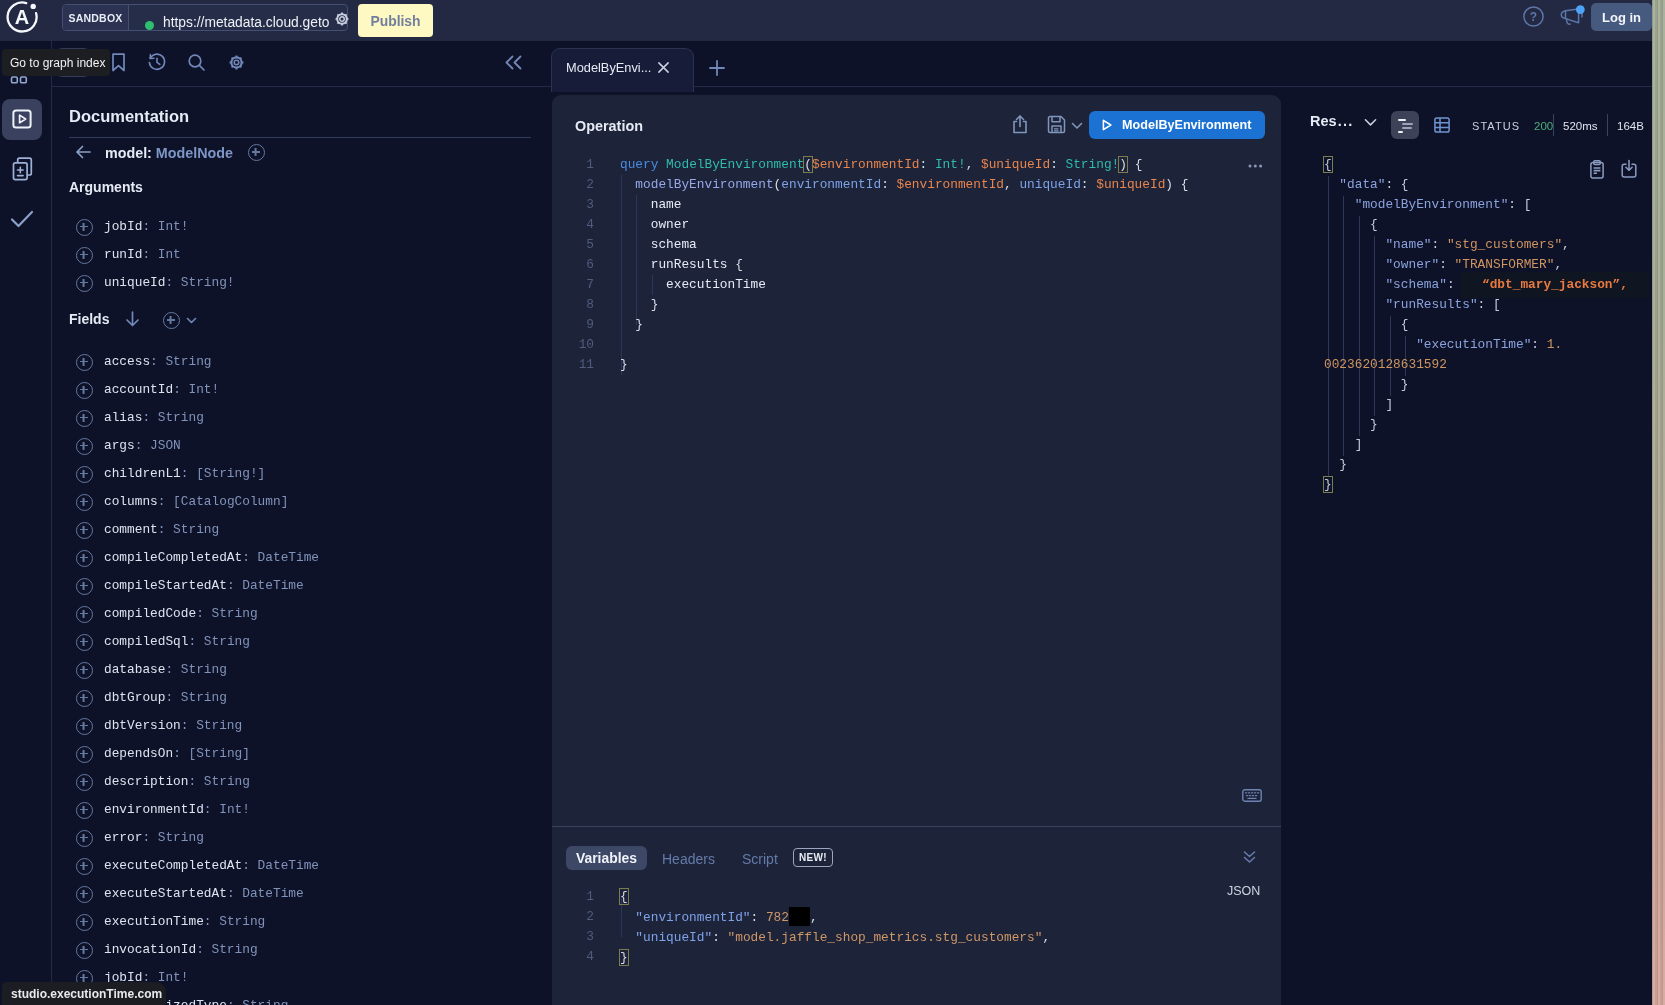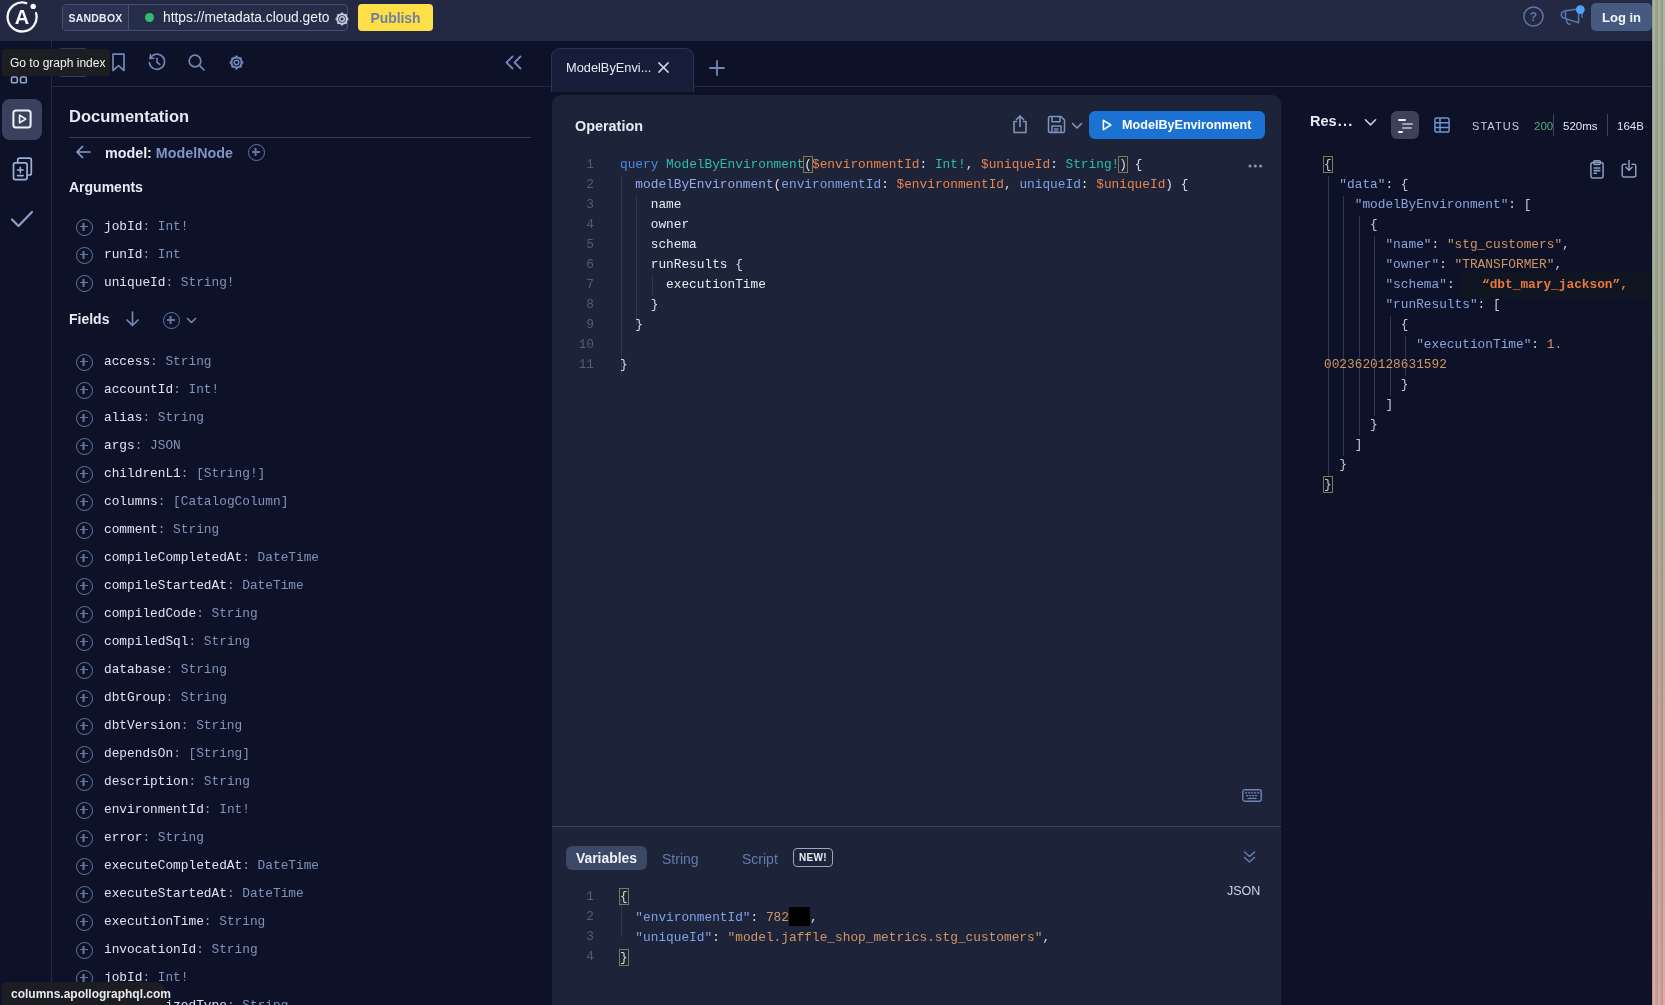--- a/index.html
+++ b/index.html
@@ -37,34 +37,34 @@
     <svg class="abs" style="left:4px;top:-1px;" width="36" height="36" viewBox="0 0 36 36">
       <path d="M 32.1 14.2 A 14.5 14.5 0 1 1 22.2 4.1" fill="none" stroke="#f5f7fb" stroke-width="2.3" stroke-linecap="round"></path>
       <circle cx="29.2" cy="7.4" r="2.7" fill="#f5f7fb"></circle>
       <text x="18" y="25" font-size="20" font-weight="700" fill="#f5f7fb" text-anchor="middle" font-family="Liberation Sans, sans-serif">A</text>
     </svg>
 
     <div class="abs" style="left:62px;top:4px;width:286px;height:27px;border:1px solid #434f73;border-radius:4px;display:flex;background:#262d49;">
       <div style="width:66px;display:flex;align-items:center;justify-content:center;border-right:1px solid #434f73;background:#2b3252;border-radius:3px 0 0 3px;">
         <span style="font-size:10.5px;font-weight:700;color:#e8ecf5;letter-spacing:0.2px;">SANDBOX</span>
       </div>
-      <div style="width:200px;display:flex;align-items:center;padding-left:16px;overflow:hidden;">
+      <div style="width:200px;display:flex;align-items:flex-end;padding-left:16px;overflow:hidden;">
         <span style="width:9px;height:9px;border-radius:50%;background:#2fbd70;flex:none;"></span>
         <span style="margin-left:9px;font-size:13.8px;color:#eef1f7;white-space:nowrap;">https://metadata.cloud.getо</span>
       </div>
       <svg class="abs" style="left:271px;top:6px;" width="16" height="16" viewBox="0 0 24 24">
         <g fill="none" stroke="#c7cfdf" stroke-width="2.2">
           <circle cx="12" cy="12" r="3.4"></circle>
           <path d="M12 2.2 V5 M12 19 V21.8 M2.2 12 H5 M19 12 H21.8 M5.1 5.1 L7.1 7.1 M16.9 16.9 L18.9 18.9 M18.9 5.1 L16.9 7.1 M7.1 16.9 L5.1 18.9" stroke-width="2.6"></path>
           <circle cx="12" cy="12" r="7.2" stroke-width="3"></circle>
         </g>
       </svg>
     </div>
 
-    <div class="abs" style="left:358px;top:4px;width:75px;height:27px;background:#fde047;border-radius:4px;display:flex;align-items:center;justify-content:center;">
+    <div class="abs" style="left:358px;top:4px;width:75px;height:33px;background:#fef9c3;border-radius:4px;display:flex;align-items:center;justify-content:center;">
       <span style="font-size:13.9px;font-weight:700;color:#717e9e;">Publish</span>
     </div>
 
     <svg class="abs" style="left:1523px;top:6px;" width="21" height="21" viewBox="0 0 21 21">
       <circle cx="10.5" cy="10.5" r="9.6" fill="none" stroke="#5c77aa" stroke-width="1.5"></circle>
       <text x="10.5" y="15" font-size="12" font-weight="700" fill="#5c77aa" text-anchor="middle" font-family="Liberation Sans, sans-serif">?</text>
     </svg>
 
     <svg class="abs" style="left:1556px;top:4px;" width="27" height="25" viewBox="0 0 27 25">
       <g fill="none" stroke="#5c77aa" stroke-width="1.5" stroke-linejoin="round" stroke-linecap="round">
@@ -299,21 +299,21 @@
     <svg class="abs" style="left:690px;top:694px;" width="20" height="13" viewBox="0 0 20 13">
       <rect x="0.8" y="0.8" width="18.4" height="11.4" rx="2" fill="none" stroke="#6c83b3" stroke-width="1.4"></rect>
       <path d="M3.5 3.8 h1.2 M6.5 3.8 h1.2 M9.5 3.8 h1.2 M12.5 3.8 h1.2 M15.5 3.8 h1.2 M4.5 6.6 h1.2 M7.5 6.6 h1.2 M10.5 6.6 h1.2 M13.5 6.6 h1.2 M6 9.4 h8" stroke="#6c83b3" stroke-width="1.3" stroke-linecap="round"></path>
     </svg>
   </div>
 
   <div class="abs" style="left:552px;top:95px;width:729px;height:910px;pointer-events:none;">
     <div class="abs" style="left:14px;top:751px;width:81px;height:24px;background:#3d4766;border-radius:6px;display:flex;align-items:center;justify-content:center;">
       <span style="font-size:13.9px;font-weight:700;color:#f0f3f9;">Variables</span>
     </div>
-    <div class="abs" style="left:110px;top:756px;font-size:14px;color:#647bab;">String</div>
+    <div class="abs" style="left:110px;top:756px;font-size:14px;color:#647bab;">Headers</div>
     <div class="abs" style="left:190px;top:756px;font-size:14px;color:#647bab;">Script</div>
     <div class="abs" style="left:241px;top:753px;width:40px;height:19px;border:1px solid #9ba7bf;border-radius:4px;display:flex;align-items:center;justify-content:center;">
       <span style="font-size:10px;font-weight:700;color:#e8ecf5;letter-spacing:0.3px;">NEW!</span>
     </div>
     <svg class="abs" style="left:690px;top:755px;" width="15" height="14" viewBox="0 0 15 14">
       <g fill="none" stroke="#647bab" stroke-width="1.6" stroke-linecap="round" stroke-linejoin="round">
         <path d="M2.5 2 L7.5 6.5 L12.5 2"></path>
         <path d="M2.5 7.5 L7.5 12 L12.5 7.5"></path>
       </g>
     </svg>
@@ -394,18 +394,18 @@
       <span class="P">}</span>
     <span class="P">]</span>
   <span class="P">}</span>
 <span class="bx P">}</span></div>
   </div>
 
   <div class="abs" style="left:2px;top:49px;width:108px;height:27px;background:#1d1e22;border-radius:4px;z-index:50;display:flex;align-items:center;">
     <span style="margin-left:8px;font-size:12px;color:#f2f2f4;white-space:nowrap;">Go to graph index</span>
   </div>
   <div class="abs" style="left:2px;top:982px;width:164px;height:23px;background:#1b1d22;border-radius:4px 10px 0 0;z-index:50;display:flex;align-items:center;">
-    <span style="margin-left:9px;font-size:12px;font-weight:700;color:#e9e9ec;white-space:nowrap;">columns.apollographql.com</span>
+    <span style="margin-left:9px;font-size:12px;font-weight:700;color:#e9e9ec;white-space:nowrap;">studio.executionTime.com</span>
   </div>
 </div>
 <div class="abs" style="left:1652px;top:0;width:13px;height:1005px;background:linear-gradient(180deg,#a2ac96 0%,#a3a992 30%,#b0a795 55%,#c9a095 80%,#d5a69c 100%);">
   <div class="abs" style="inset:0;background:repeating-linear-gradient(90deg,rgba(0,0,0,0.10) 0 1px,rgba(255,255,255,0.08) 1px 3px,rgba(0,0,0,0.05) 3px 5px);"></div>
 </div>
 
 </body></html>

